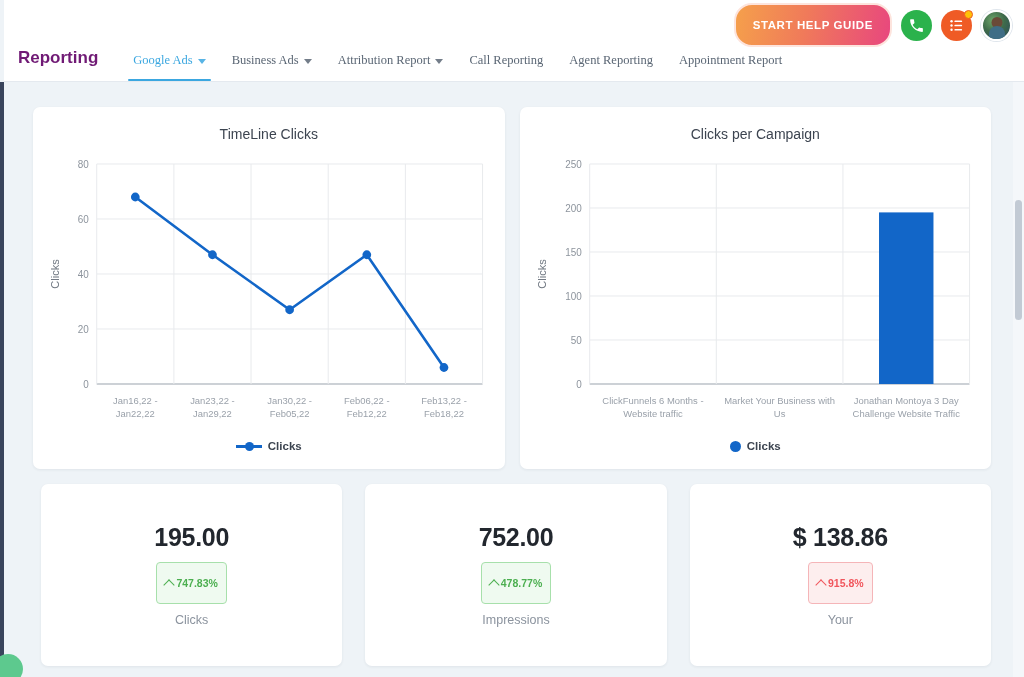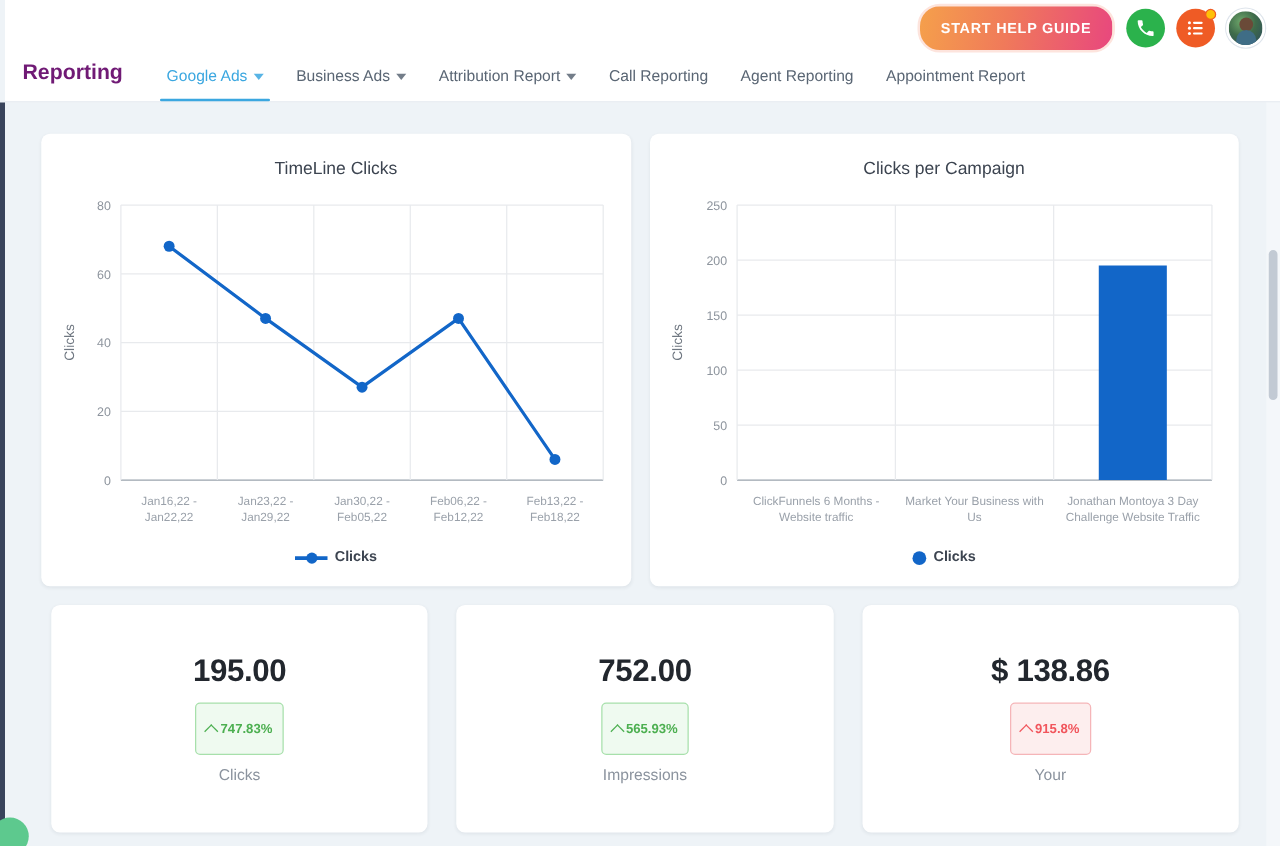--- a/index.html
+++ b/index.html
@@ -25,21 +25,21 @@
   .header {
     position: absolute; left: 4px; top: 0; width: 1020px; height: 82px;
     background: #ffffff;
     border-bottom: 1px solid #e4e9ef;
   }
   .header-actions {
     position: absolute; right: 12px; top: 3px;
     display: flex; align-items: center; gap: 9px;
   }
   .help-btn {
-    height: 39px; padding: 0 17px;
+    height: 44px; padding: 0 17px;
     border: 2px solid #fde4dd; border-radius: 18px;
     background: linear-gradient(100deg, #f5a04b 0%, #f07a5a 45%, #e8477e 100%);
     color: #ffffff; font-size: 11.5px; font-weight: 600; letter-spacing: .6px;
     display: flex; align-items: center; justify-content: center;
     cursor: pointer; white-space: nowrap;
   }
   .circle-btn {
     width: 31px; height: 31px; border-radius: 50%;
     display: flex; align-items: center; justify-content: center;
     cursor: pointer; position: relative; flex: none;
@@ -78,21 +78,21 @@
     display: flex; align-items: flex-end; gap: 0;
   }
   .page-title {
     font-size: 17px; font-weight: 700; color: #701a75;
     padding-bottom: 13px; margin-right: 22px; white-space: nowrap;
   }
   .tab {
     font-size: 12.5px; color: #5a6674;
     padding: 0 13px 13px 13px;
     display: flex; align-items: center; gap: 5px;
-    cursor: pointer; white-space: nowrap; position: relative;
+    cursor: pointer; white-space: nowrap; position: relative; font-family: Liberation Serif, serif;
   }
   .tab.active { color: #3ba7e0; }
   .tab.active::after {
     content: ""; position: absolute; left: 8px; right: 8px; bottom: 0;
     height: 2.5px; background: #3ba7e0; border-radius: 2px;
   }
   .caret {
     width: 0; height: 0; margin-top: 1px;
     border-left: 4px solid transparent; border-right: 4px solid transparent;
     border-top: 5px solid currentColor; opacity: .85;
@@ -331,21 +331,21 @@
           <span class="arrow-up"></span>
           <span>747.83%</span>
         </div>
         <div class="metric-label">Clicks</div>
       </div>
 
       <div class="card metric-card">
         <div class="metric-value">752.00</div>
         <div class="metric-badge up-green">
           <span class="arrow-up"></span>
-          <span>565.93%</span>
+          <span>478.77%</span>
         </div>
         <div class="metric-label">Impressions</div>
       </div>
 
       <div class="card metric-card">
         <div class="metric-value">$ 138.86</div>
         <div class="metric-badge up-red">
           <span class="arrow-up"></span>
           <span>915.8%</span>
         </div>

